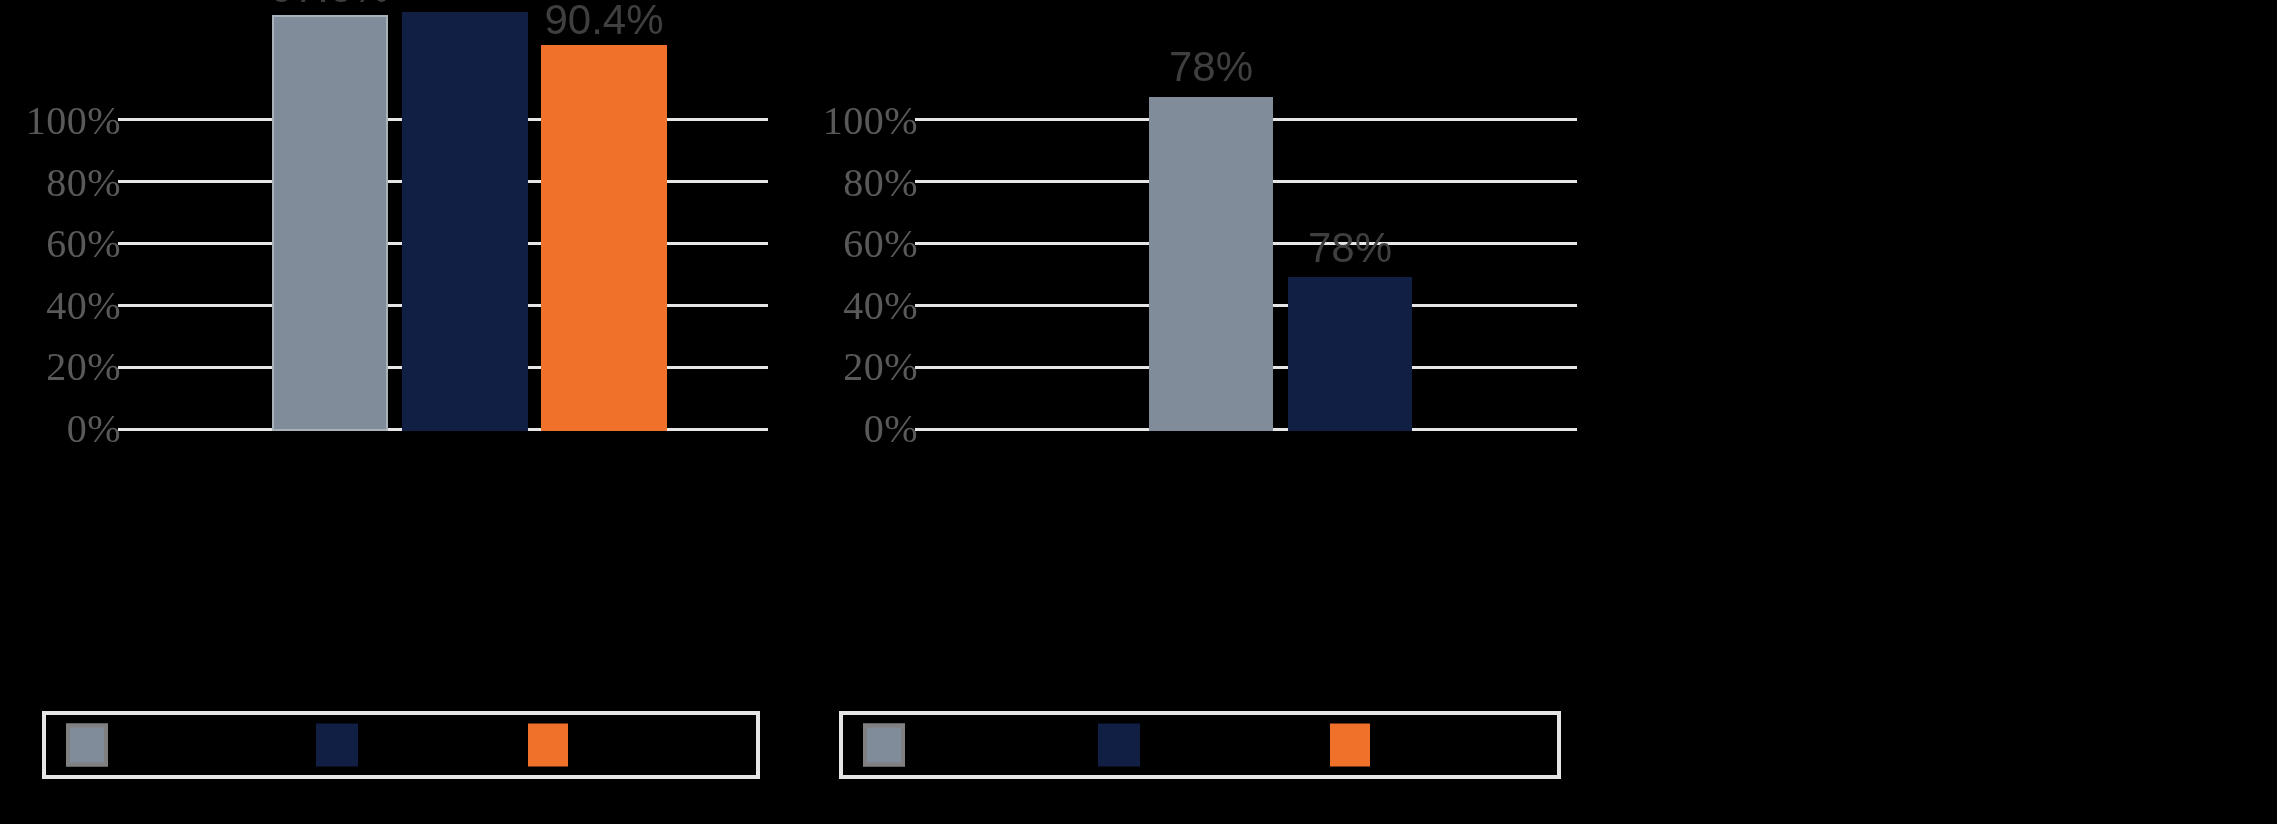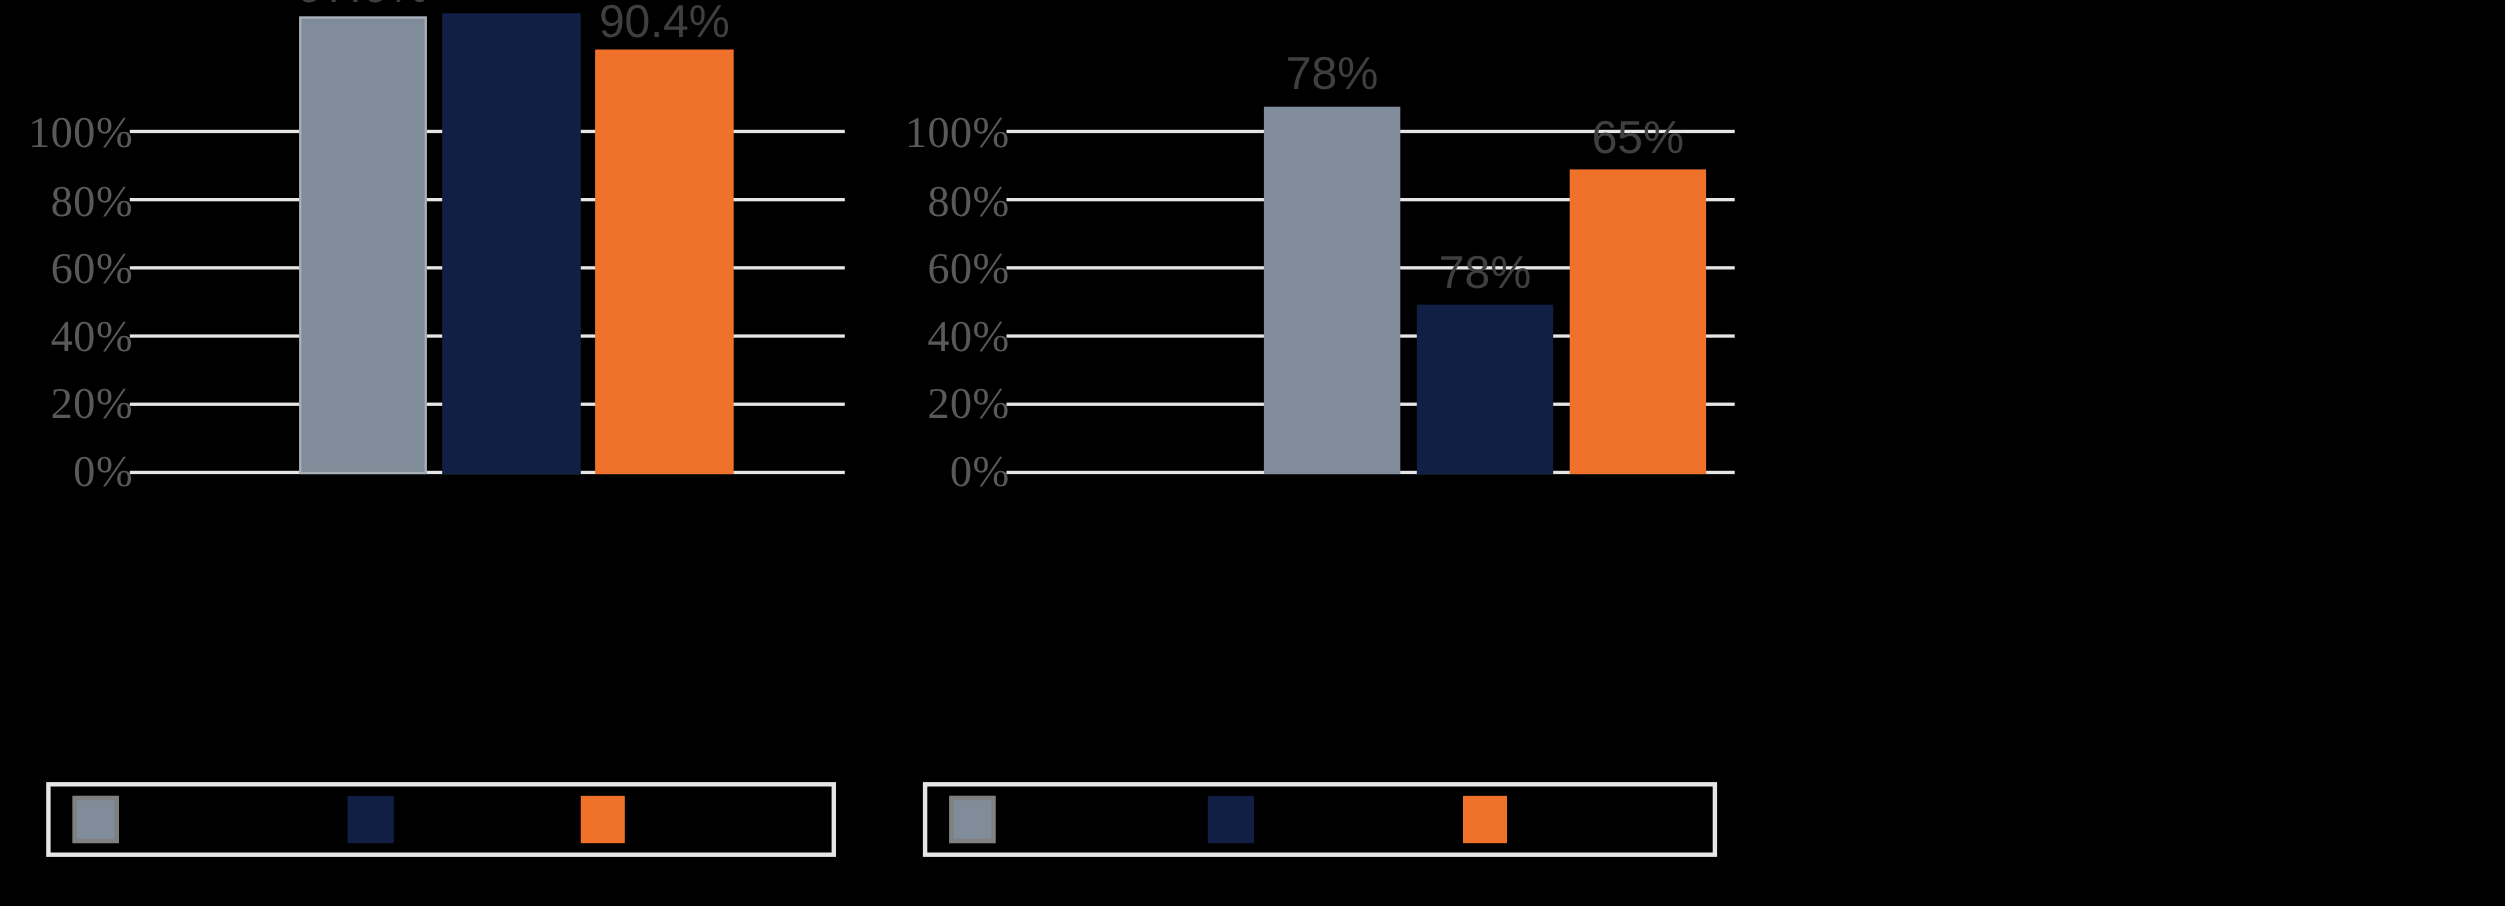--- a/index.html
+++ b/index.html
@@ -220,24 +220,20 @@
         <div class="bar" style="left:206px; width:124px; height:100%;">
           <div class="bar-rect" style="height:77.5%; background:#808C99;"></div>
           <div class="bar-label" style="bottom:79.5%;">78%</div>
         </div>
 
         <div class="bar" style="left:345px; width:124px; height:100%;">
           <div class="bar-rect" style="height:35.7%; background:#111F44;"></div>
           <div class="bar-label" style="bottom:37.6%;">78%</div>
         </div>
 
-        <div class="bar" style="left:484px; width:124px; height:100%;">
-          <div class="bar-rect" style="height:64.3%; background:#F0712A;"></div>
-          <div class="bar-label" style="bottom:66.2%;">65%</div>
-        </div>
       </div>
     </div>
 
     <div class="legend" style="left:42px; top:711px; width:722px; height:68px;">
       <div class="legend-item" style="left:20px;">
         <span class="swatch" style="width:42px;height:43px;background:#808C99;border:4px solid #808080;"></span>
         <span class="legend-text"></span>
       </div>
       <div class="legend-item" style="left:255px;">
         <span class="swatch" style="width:42px;height:43px;background:#111F44;"></span>

